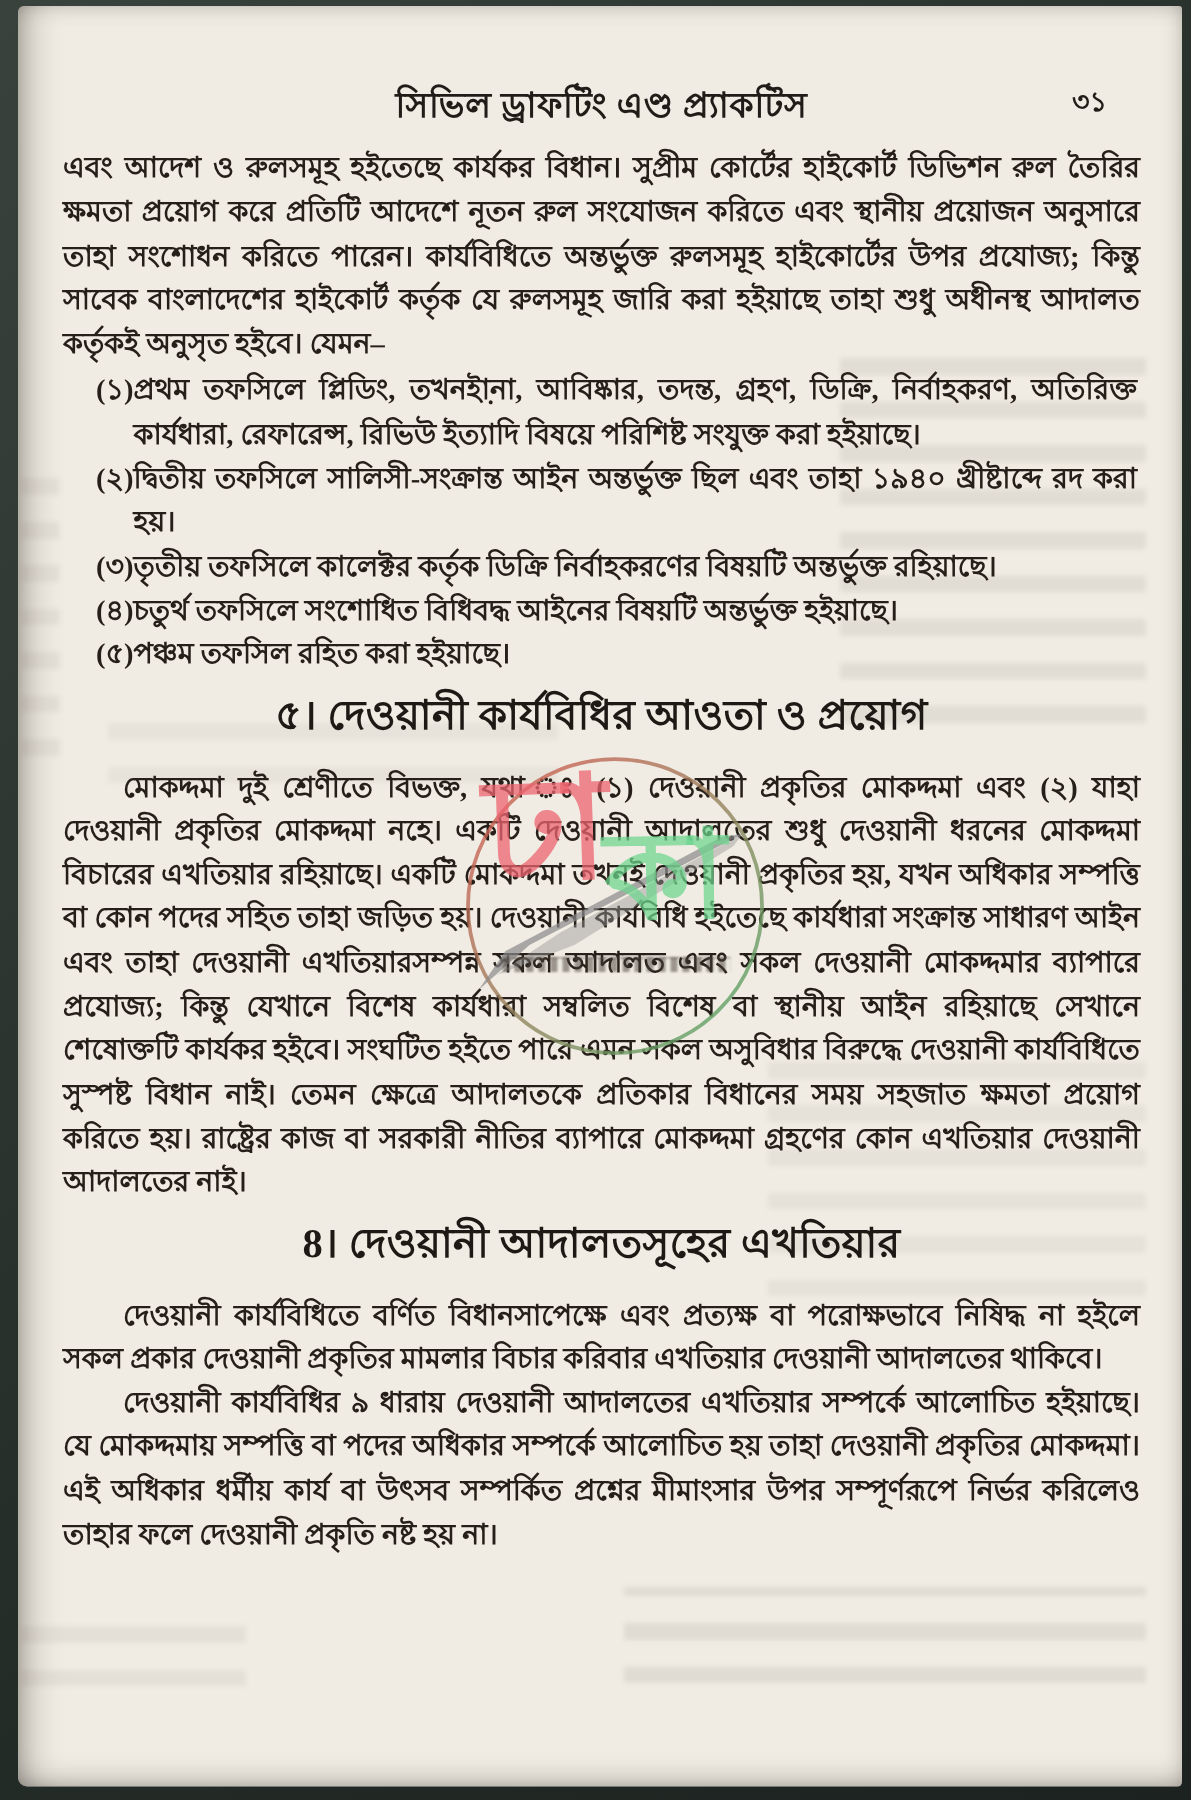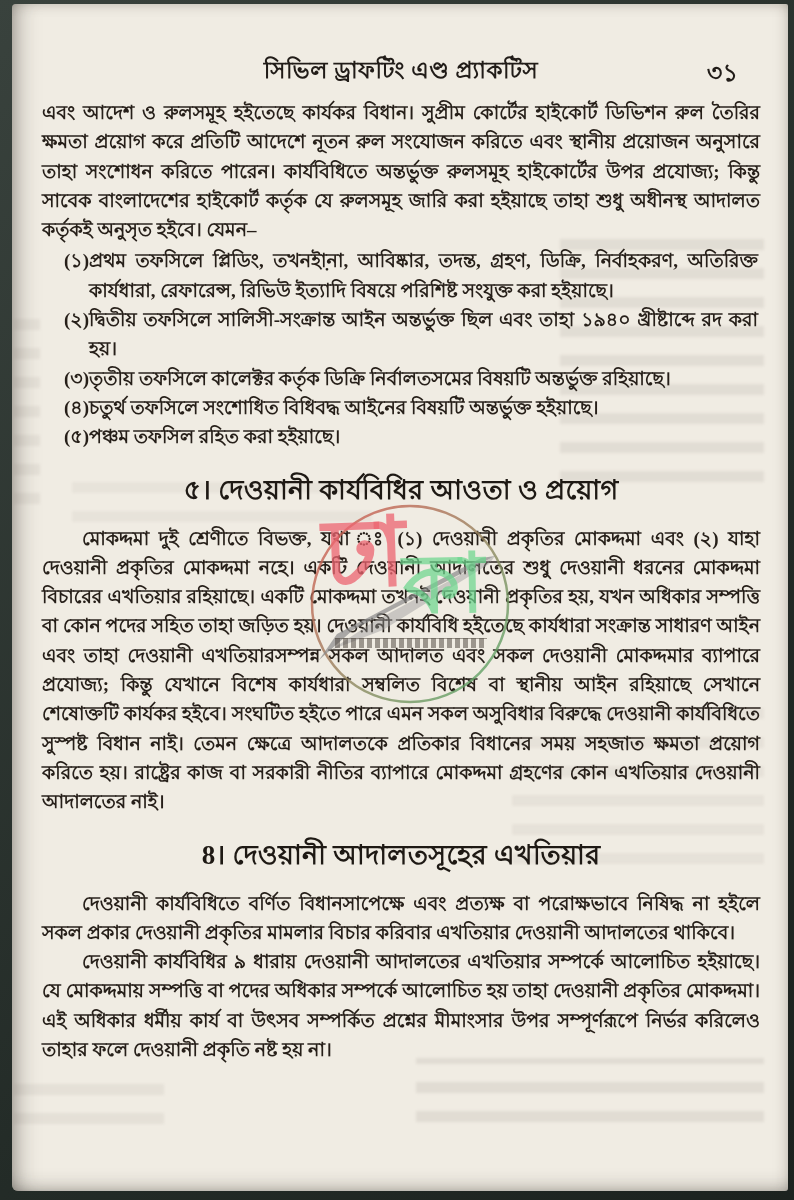--- a/index.html
+++ b/index.html
@@ -30,35 +30,35 @@
   .header-row {
     margin-top:48px; position:relative; text-align:center;
   }
   .book-title {
     font-size:23px; font-weight:700; letter-spacing:.5px; color:#211c18;
     display:inline-block;
     text-align:center;
   }
   .page-num {
     position:absolute; right:22px; top:2px;
-    font-size:24px; font-weight:700; color:#211c18;
+    font-size:18px; font-weight:700; color:#211c18;
   }
   .para {
     font-size:19px; font-weight:600; line-height:29.3px;
     text-align:justify; color:#261f19;
   }
   .para.indent { text-indent:40px; }
   .intro { margin-top:7px; }
   .list { margin-top:2px; }
   .li { display:flex; font-size:19px; font-weight:600; line-height:29.3px; color:#261f19; }
   .li .num { flex:0 0 42px; padding-left:22px; }
   .li .li-text { flex:1; text-align:justify; padding-right:2px; }
   .h-sec {
     text-align:center; font-size:27px; font-weight:800; color:#1e1914;
-    margin-top:17px; margin-bottom:10px; letter-spacing:.3px;
+    margin-top:4px; margin-bottom:10px; letter-spacing:.3px;
   }
   
   .watermark { position:absolute; left:295px; top:494px; width:206px; height:212px; pointer-events:none; }
   .watermark svg { position:absolute; left:0; top:0; }
   .wm-pink {
     position:absolute; left:16px; top:8px; font-size:96px; line-height:1;
     font-weight:800; color:rgba(236,100,112,.75); transform:rotate(-2deg);
   }
   .wm-green {
     position:absolute; left:96px; top:46px; font-size:82px; line-height:1;
@@ -111,21 +111,21 @@
         <div class="li">
           <span class="num">(১)</span>
           <span class="li-text">প্রথম তফসিলে প্লিডিং, তখনই়ানা, আবিষ্কার, তদন্ত, গ্রহণ, ডিক্রি, নির্বাহকরণ, অতিরিক্ত কার্যধারা, রেফারেন্স, রিভিউ ইত্যাদি বিষয়ে পরিশিষ্ট সংযুক্ত করা হইয়াছে।</span>
         </div>
         <div class="li">
           <span class="num">(২)</span>
           <span class="li-text">দ্বিতীয় তফসিলে সালিসী-সংক্রান্ত আইন অন্তর্ভুক্ত ছিল এবং তাহা ১৯৪০ খ্রীষ্টাব্দে রদ করা হয়।</span>
         </div>
         <div class="li">
           <span class="num">(৩)</span>
-          <span class="li-text">তৃতীয় তফসিলে কালেক্টর কর্তৃক ডিক্রি নির্বালতসমের বিষয়টি অন্তর্ভুক্ত রহিয়াছে।</span>
+          <span class="li-text">তৃতীয় তফসিলে কালেক্টর কর্তৃক ডিক্রি নির্বাহকরণের বিষয়টি অন্তর্ভুক্ত রহিয়াছে।</span>
         </div>
         <div class="li">
           <span class="num">(৪)</span>
           <span class="li-text">চতুর্থ তফসিলে সংশোধিত বিধিবদ্ধ আইনের বিষয়টি অন্তর্ভুক্ত হইয়াছে।</span>
         </div>
         <div class="li">
           <span class="num">(৫)</span>
           <span class="li-text">পঞ্চম তফসিল রহিত করা হইয়াছে।</span>
         </div>
       </div>

